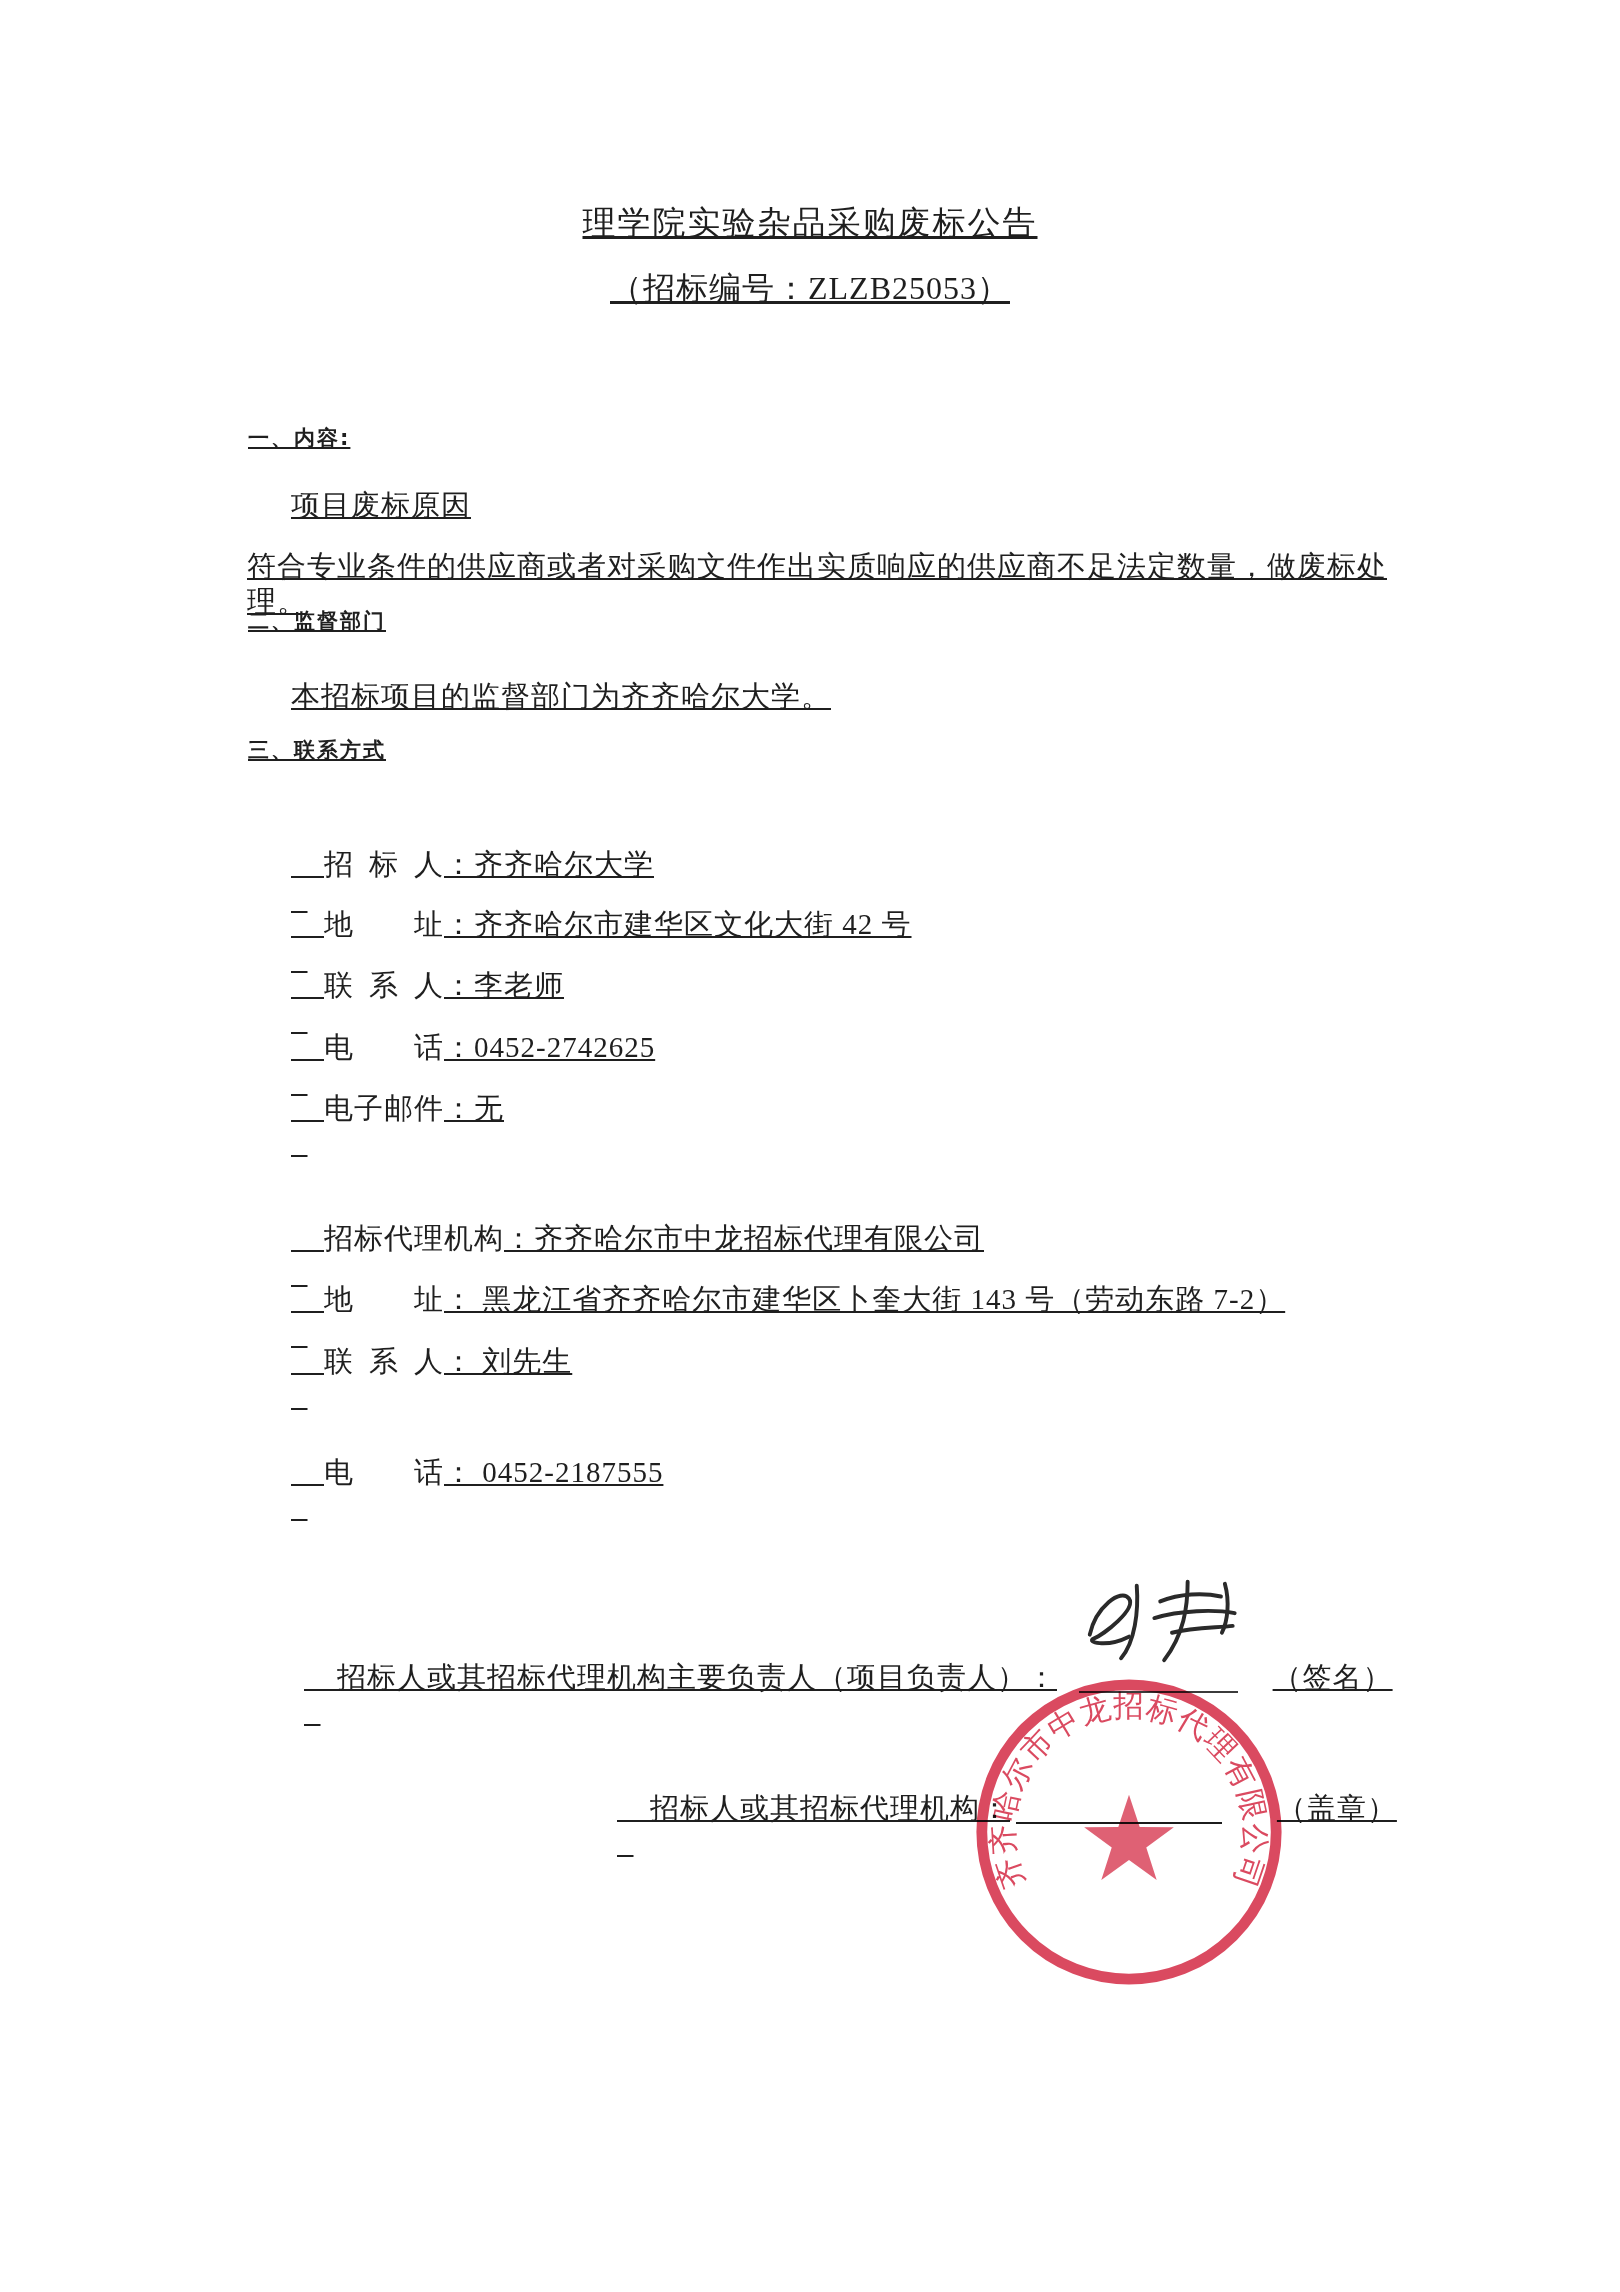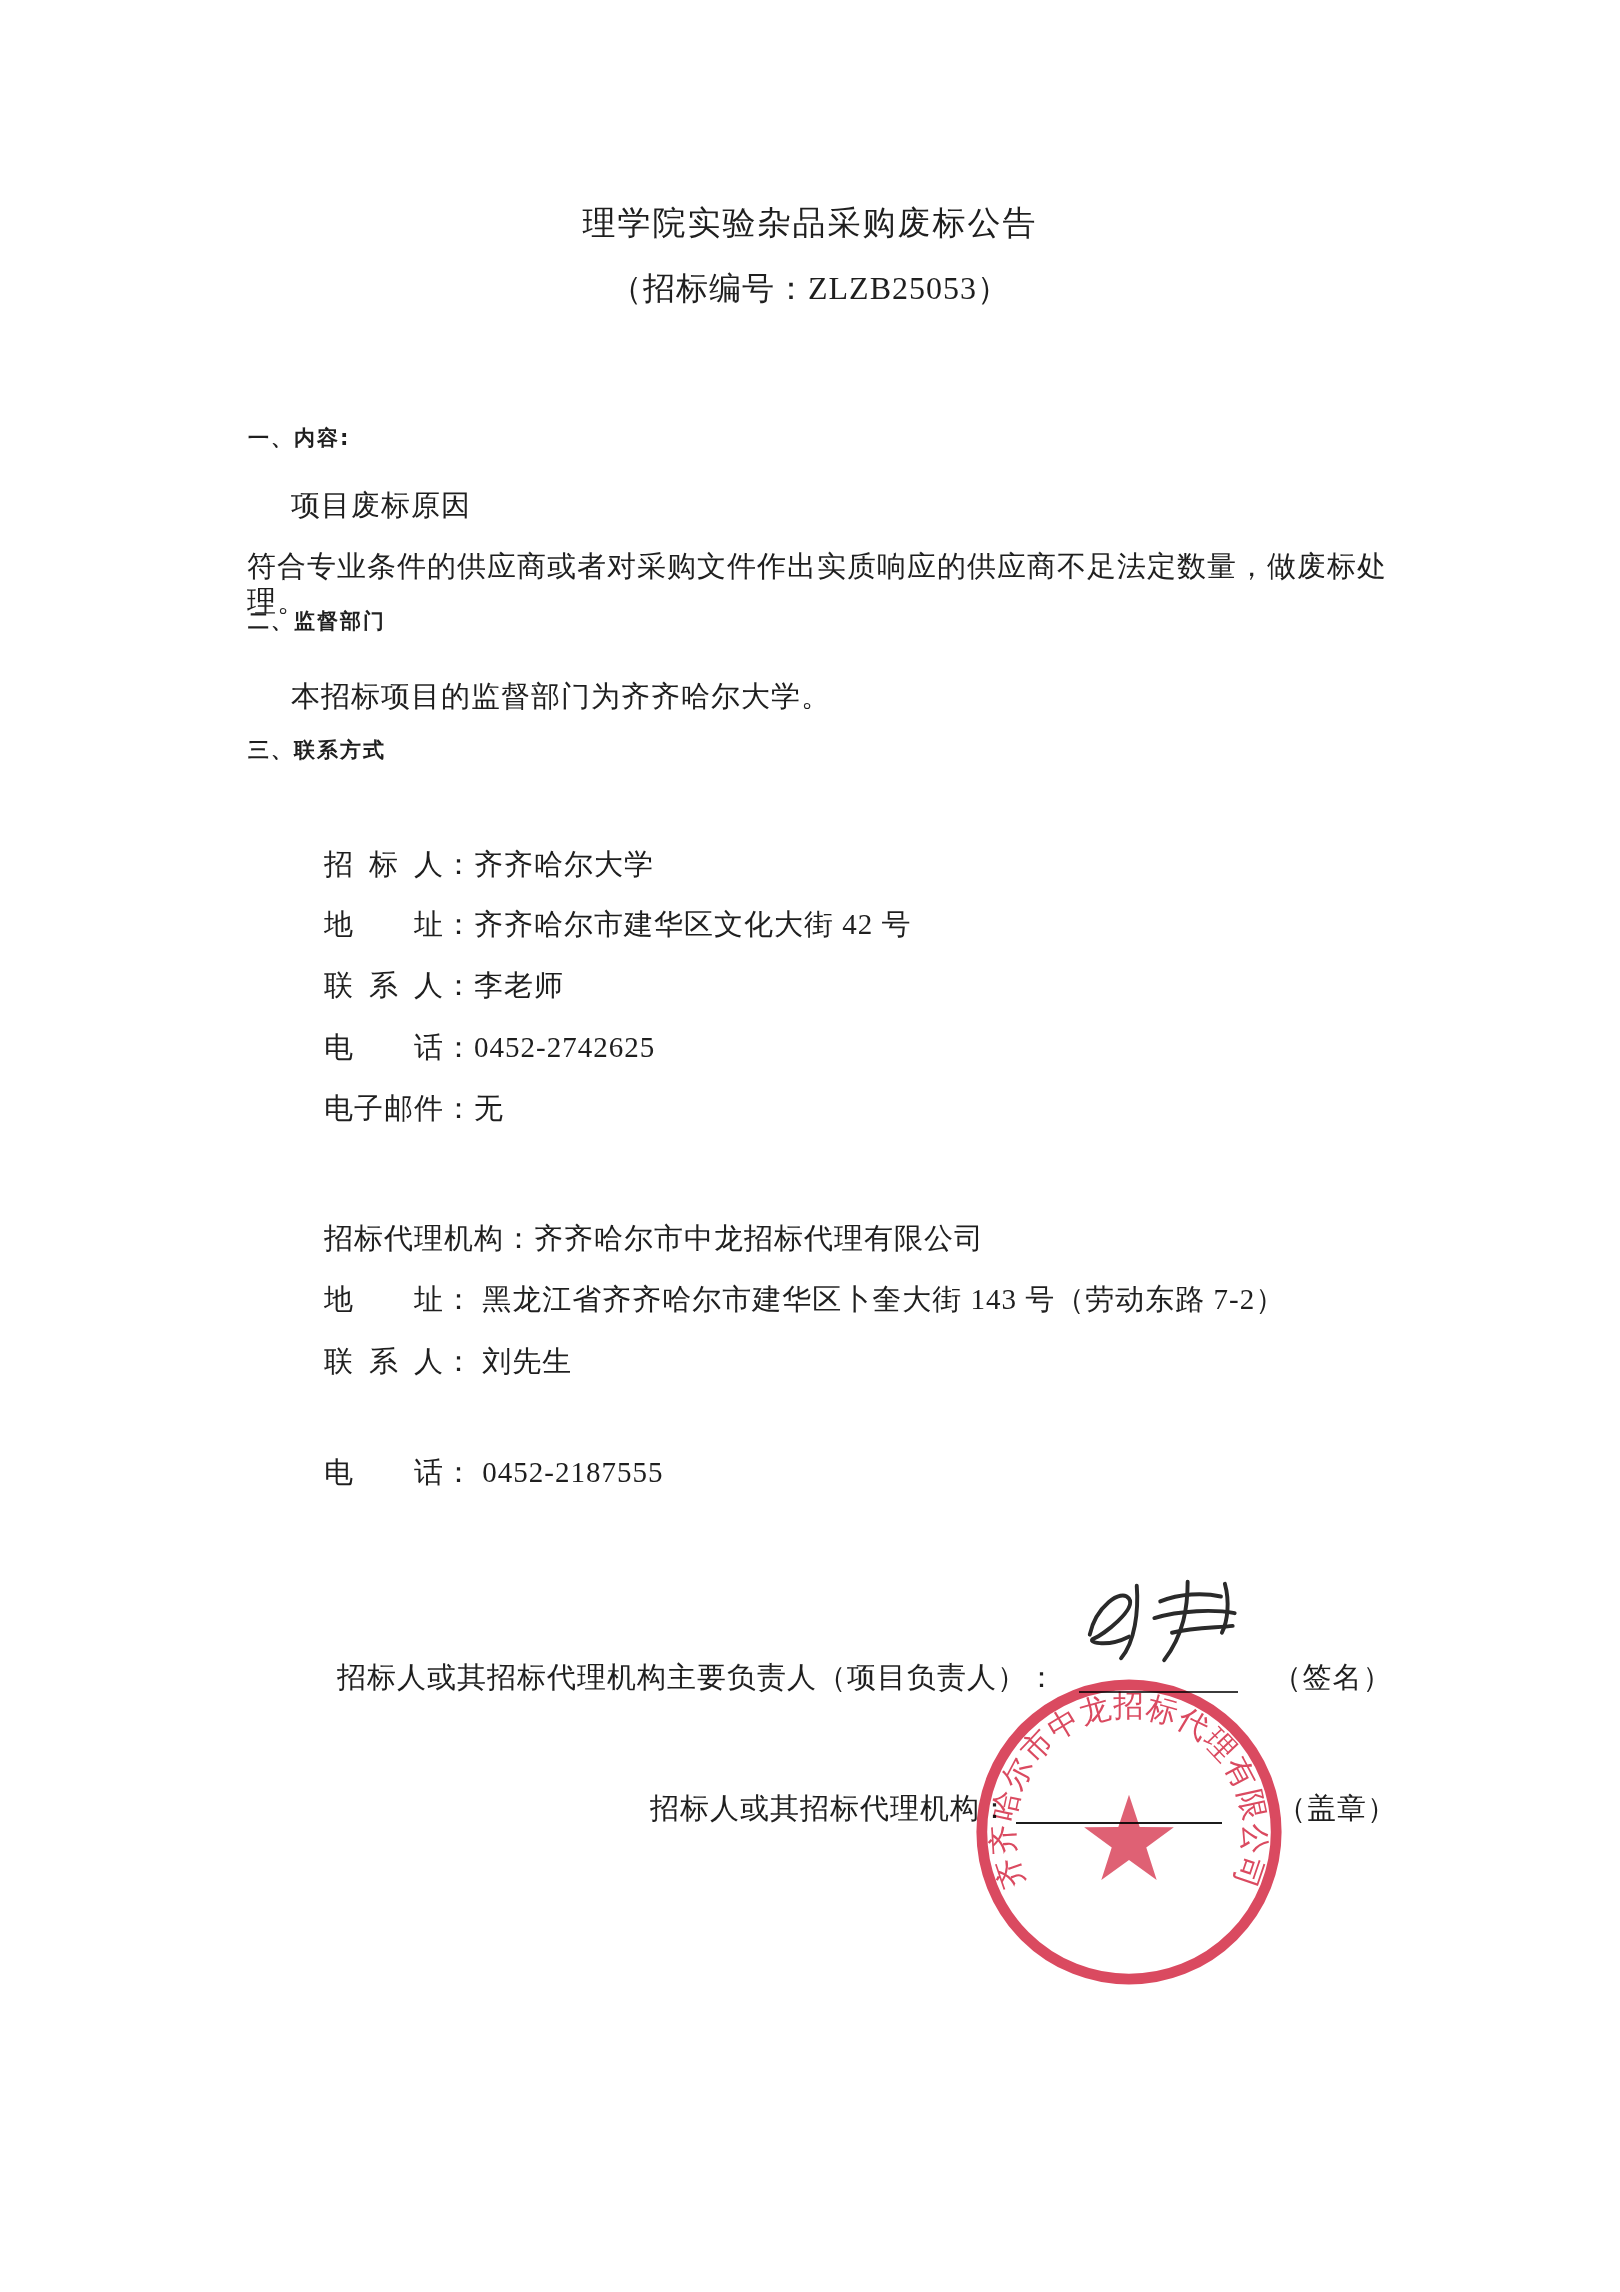--- a/index.html
+++ b/index.html
@@ -10,20 +10,21 @@
     font-family:"Liberation Serif","DejaVu Serif",serif;
     color:#1f1f1f;
     overflow:hidden;
   }
   .line{
     position:absolute;
     font-size:29px;
     line-height:1.2;
     letter-spacing:1px;
     white-space:pre-wrap;
+    text-decoration:underline;
   }
   .title{
     left:0;width:1620px;text-align:center;
     font-size:33px;letter-spacing:2px;
   }
   .subtitle{
     left:0;width:1620px;text-align:center;
     font-size:32px;letter-spacing:1px;
   }
   .heading{

